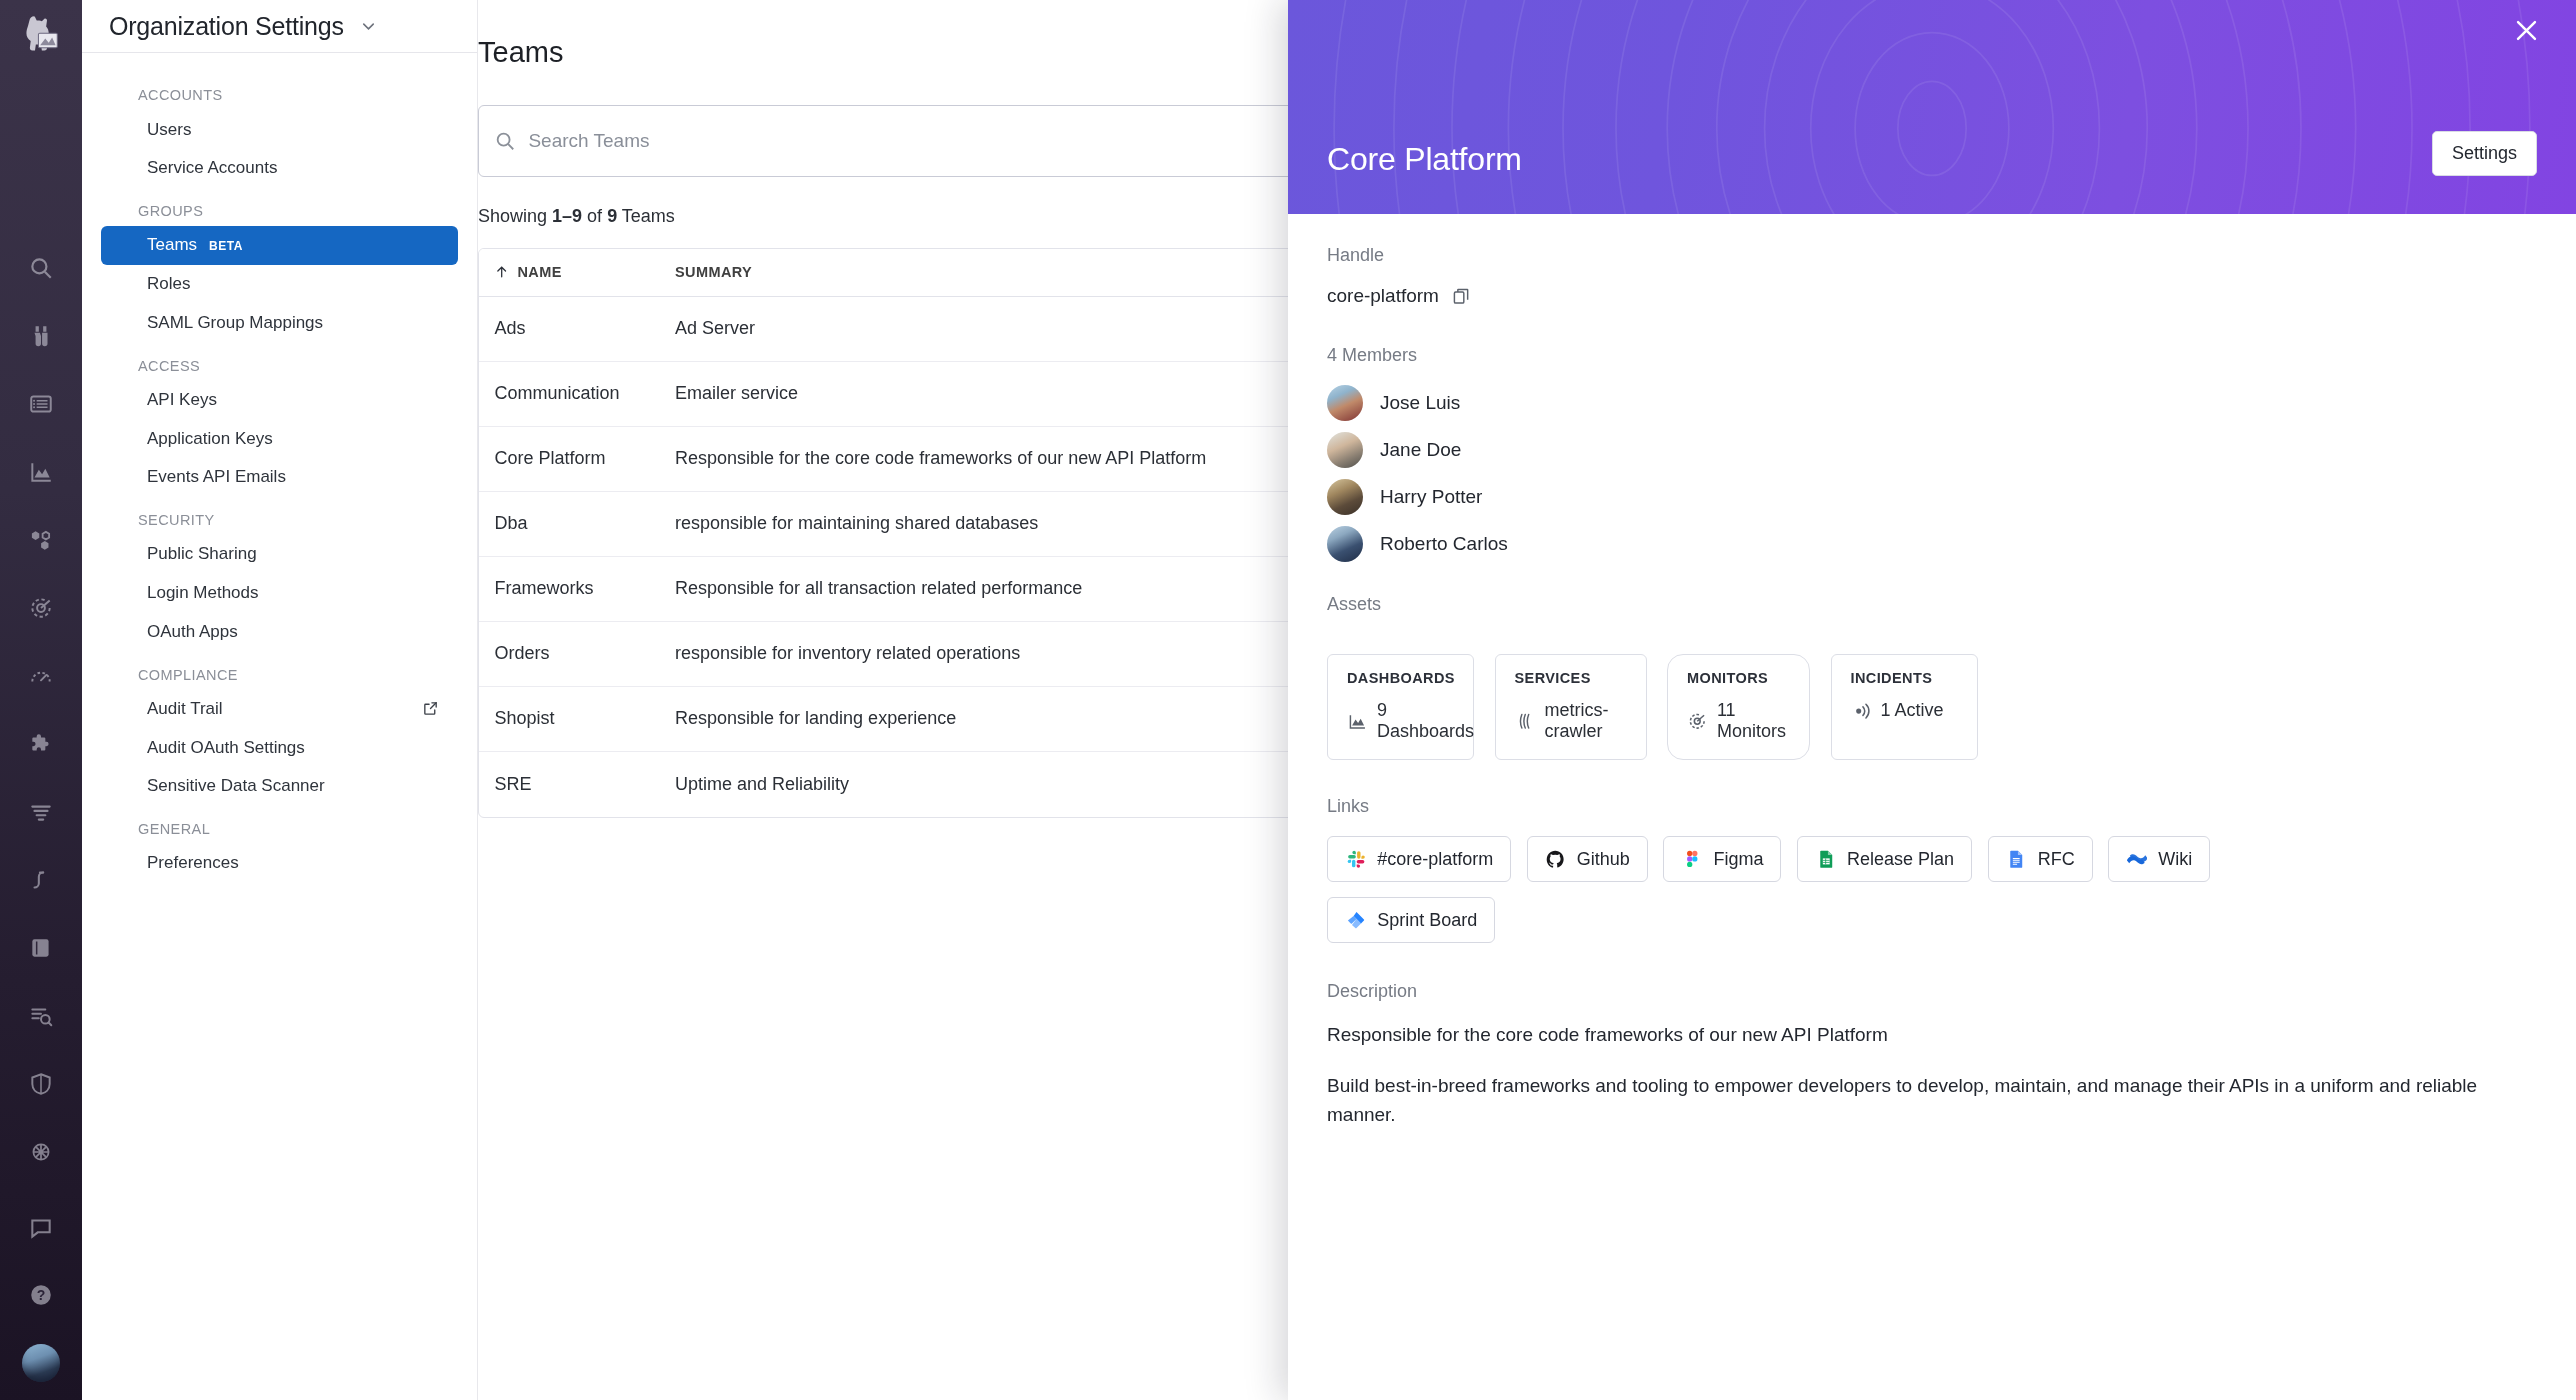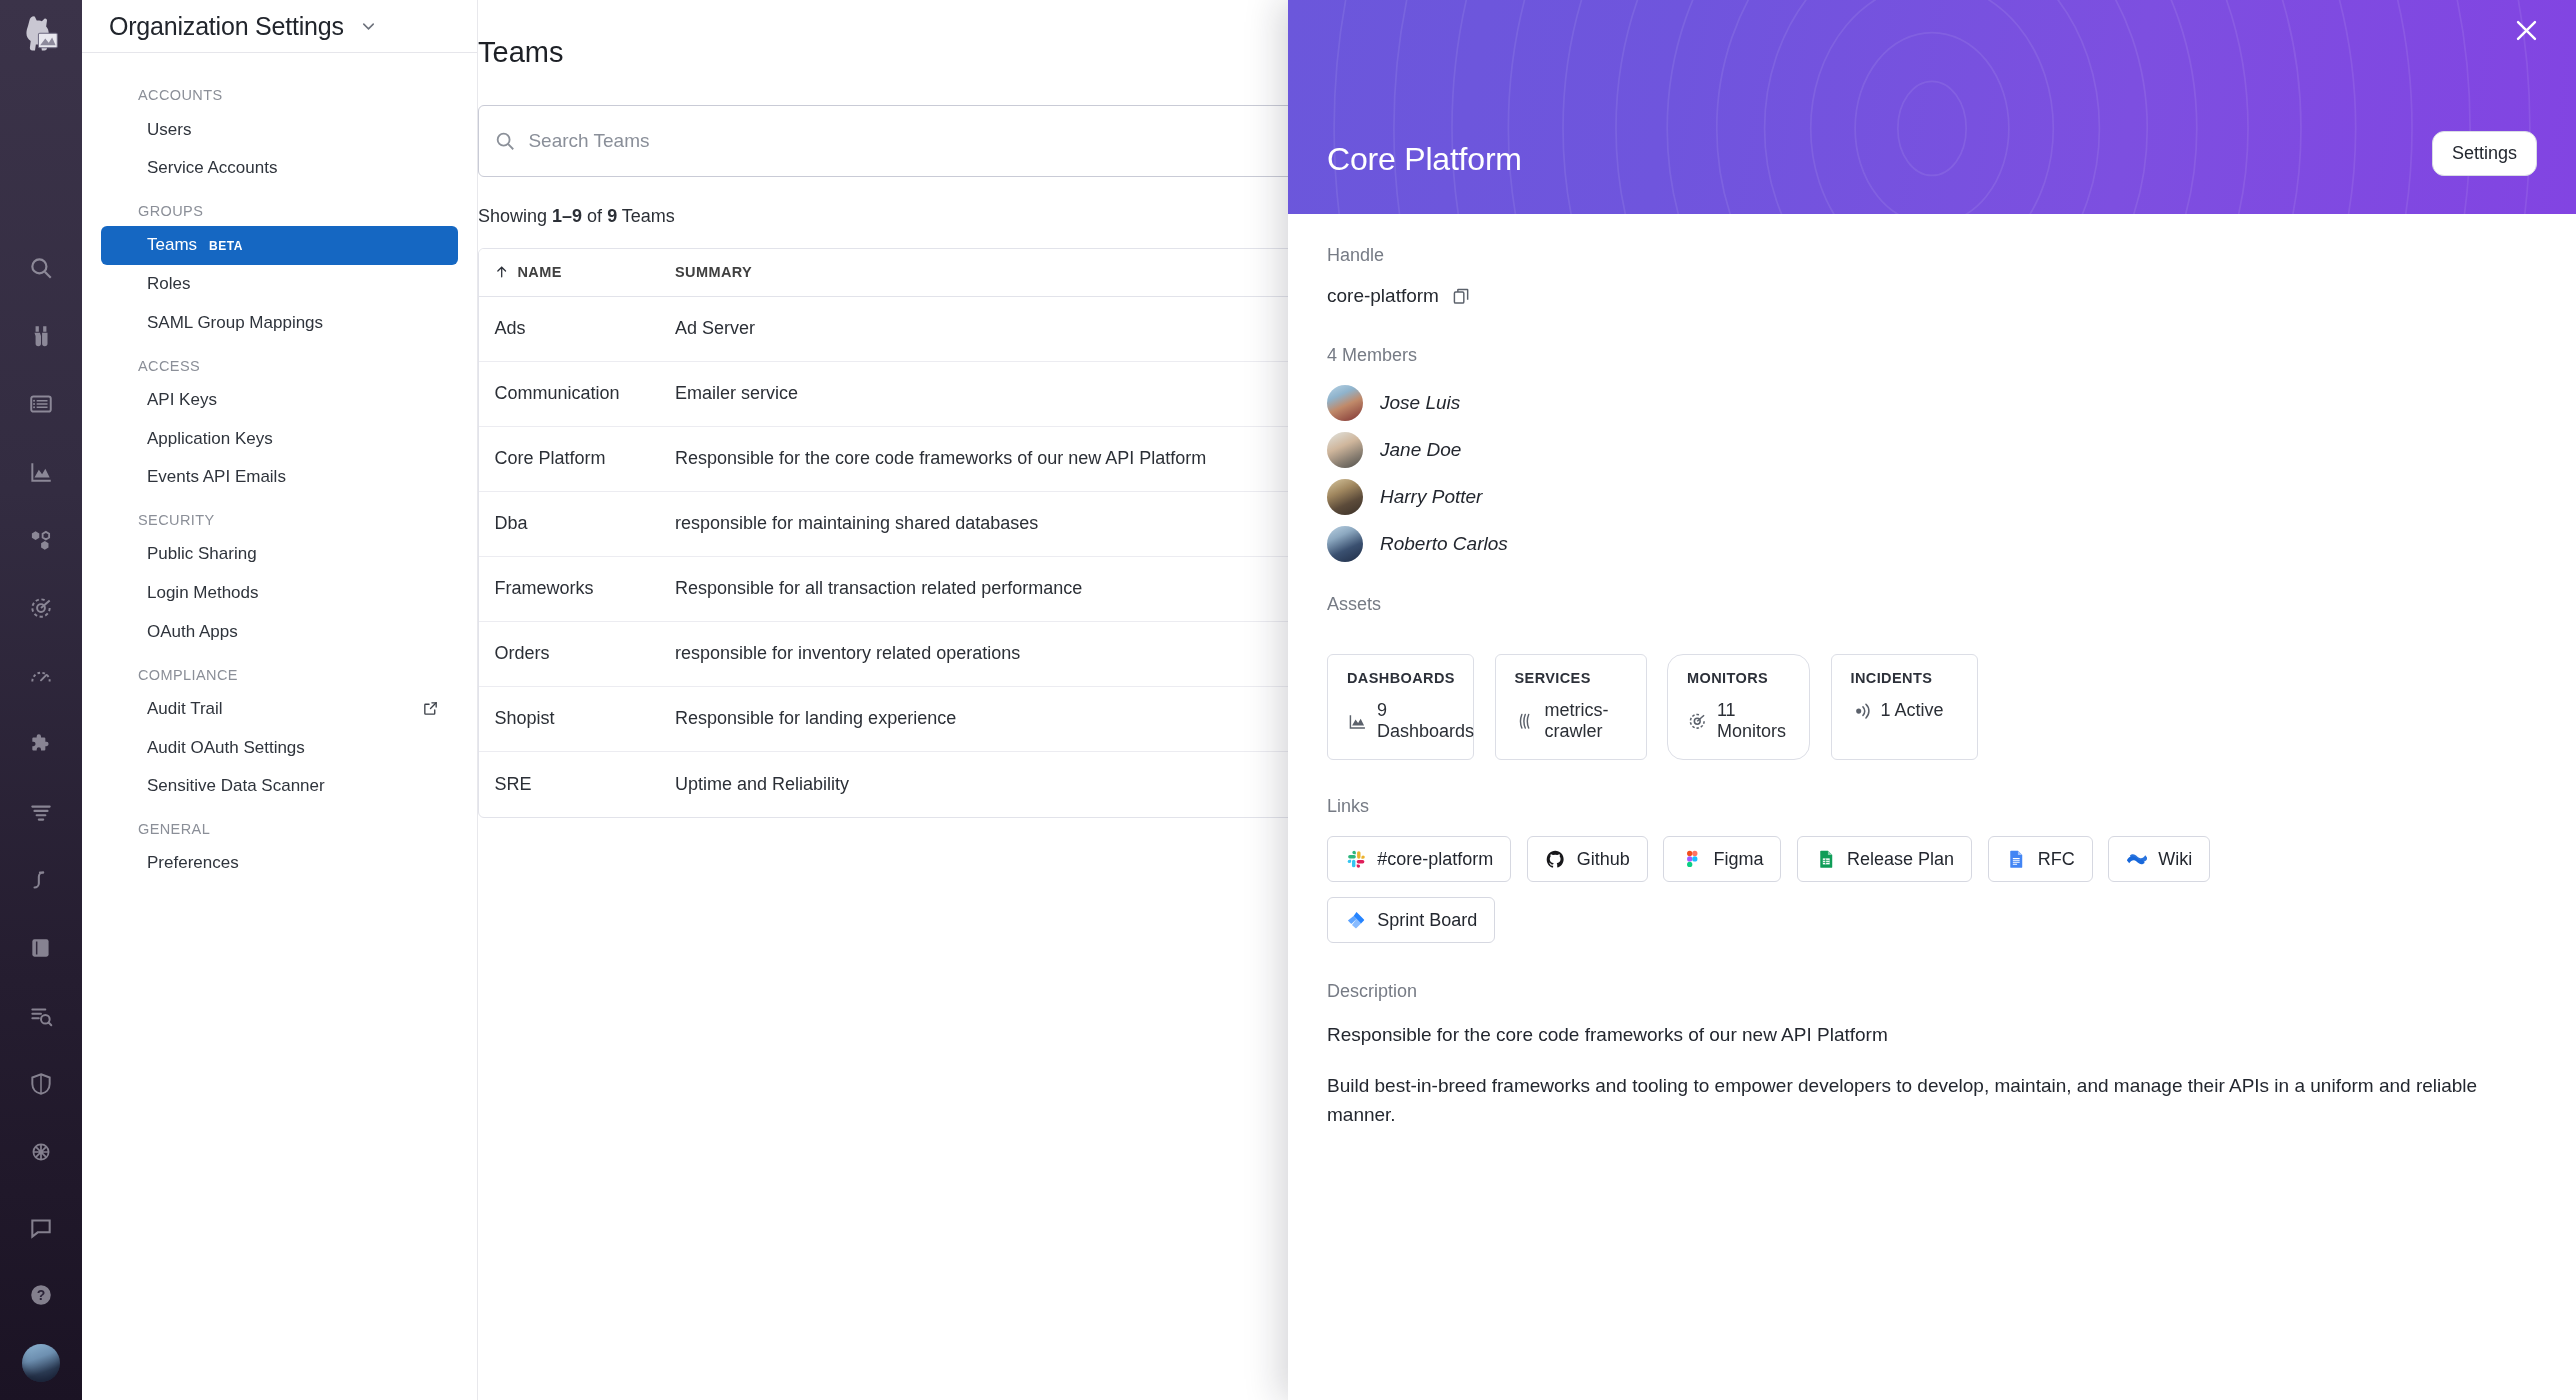--- a/index.html
+++ b/index.html
@@ -108,38 +108,38 @@
   .panel-close {
     position: absolute; right: 29px; top: 10.2px; width: 41px; height: 41px;
     display: flex; align-items: center; justify-content: center; cursor: pointer;
   }
   .panel-title {
     position: absolute; left: 39px; bottom: 36px;
     font-size: 32px; color: #fff; letter-spacing: -0.2px;
   }
   .settings-btn {
     position: absolute; right: 39px; bottom: 38px;
-    background: #fff; border: 0.9px solid #d9dbe4; border-radius: 12px;
+    background: #fff; border: 0.9px solid #d9dbe4; border-radius: 5px;
     padding: 11px 19px; font-size: 18px; color: #23272f; cursor: pointer;
     font-family: "Liberation Sans", sans-serif;
   }
   .panel-body { padding: 31px 39px 0 39px; }
   .sec-label { font-size: 18px; color: #767b85; margin-bottom: 19px; }
   .handle-row { display: flex; align-items: center; gap: 12px; margin-bottom: 38px; }
   .handle-text { font-size: 19px; color: #24282f; }
   .copy-ico { width: 20.5px; height: 20.5px; cursor: pointer; }
 
   .members { margin-top: 0; }
   .member { display: flex; align-items: center; gap: 17px; margin-bottom: 11px; }
   .m-av { width: 36px; height: 36px; border-radius: 50%; flex: 0 0 auto; }
   .m-av.a1 { background: linear-gradient(155deg,#b9d4e6 0%,#8fb3cc 30%,#c08a6a 55%,#7e3131 100%); }
   .m-av.a2 { background: linear-gradient(155deg,#e2e5e1 0%,#cfb69c 40%,#8a7f72 70%,#4d4d4a 100%); }
   .m-av.a3 { background: linear-gradient(155deg,#d8c79f 0%,#a0875f 35%,#5c4b3a 65%,#3a3028 100%); }
   .m-av.a4 { background: linear-gradient(155deg,#bcd3e4 0%,#8ca8c0 30%,#3a5070 62%,#1f2d46 100%); }
-  .m-name { font-size: 19px; color: #23272f; font-style: italic; }
+  .m-name { font-size: 19px; color: #23272f; }
 
   .assets-label { margin-top: 32px; }
   .asset-cards { display: flex; gap: 20.5px; }
   .asset-card {
     border: 0.9px solid #dcdee6; border-radius: 6px; padding: 15.4px 19px 17px 19px;
     min-width: 143px; background: #fff; margin-top: 20px;
   }
   .asset-card.c1 { width: 147px; }
   .asset-card.c2 { width: 152px; }
   .asset-card.c3 { width: 124px; border-radius: 16px; }

